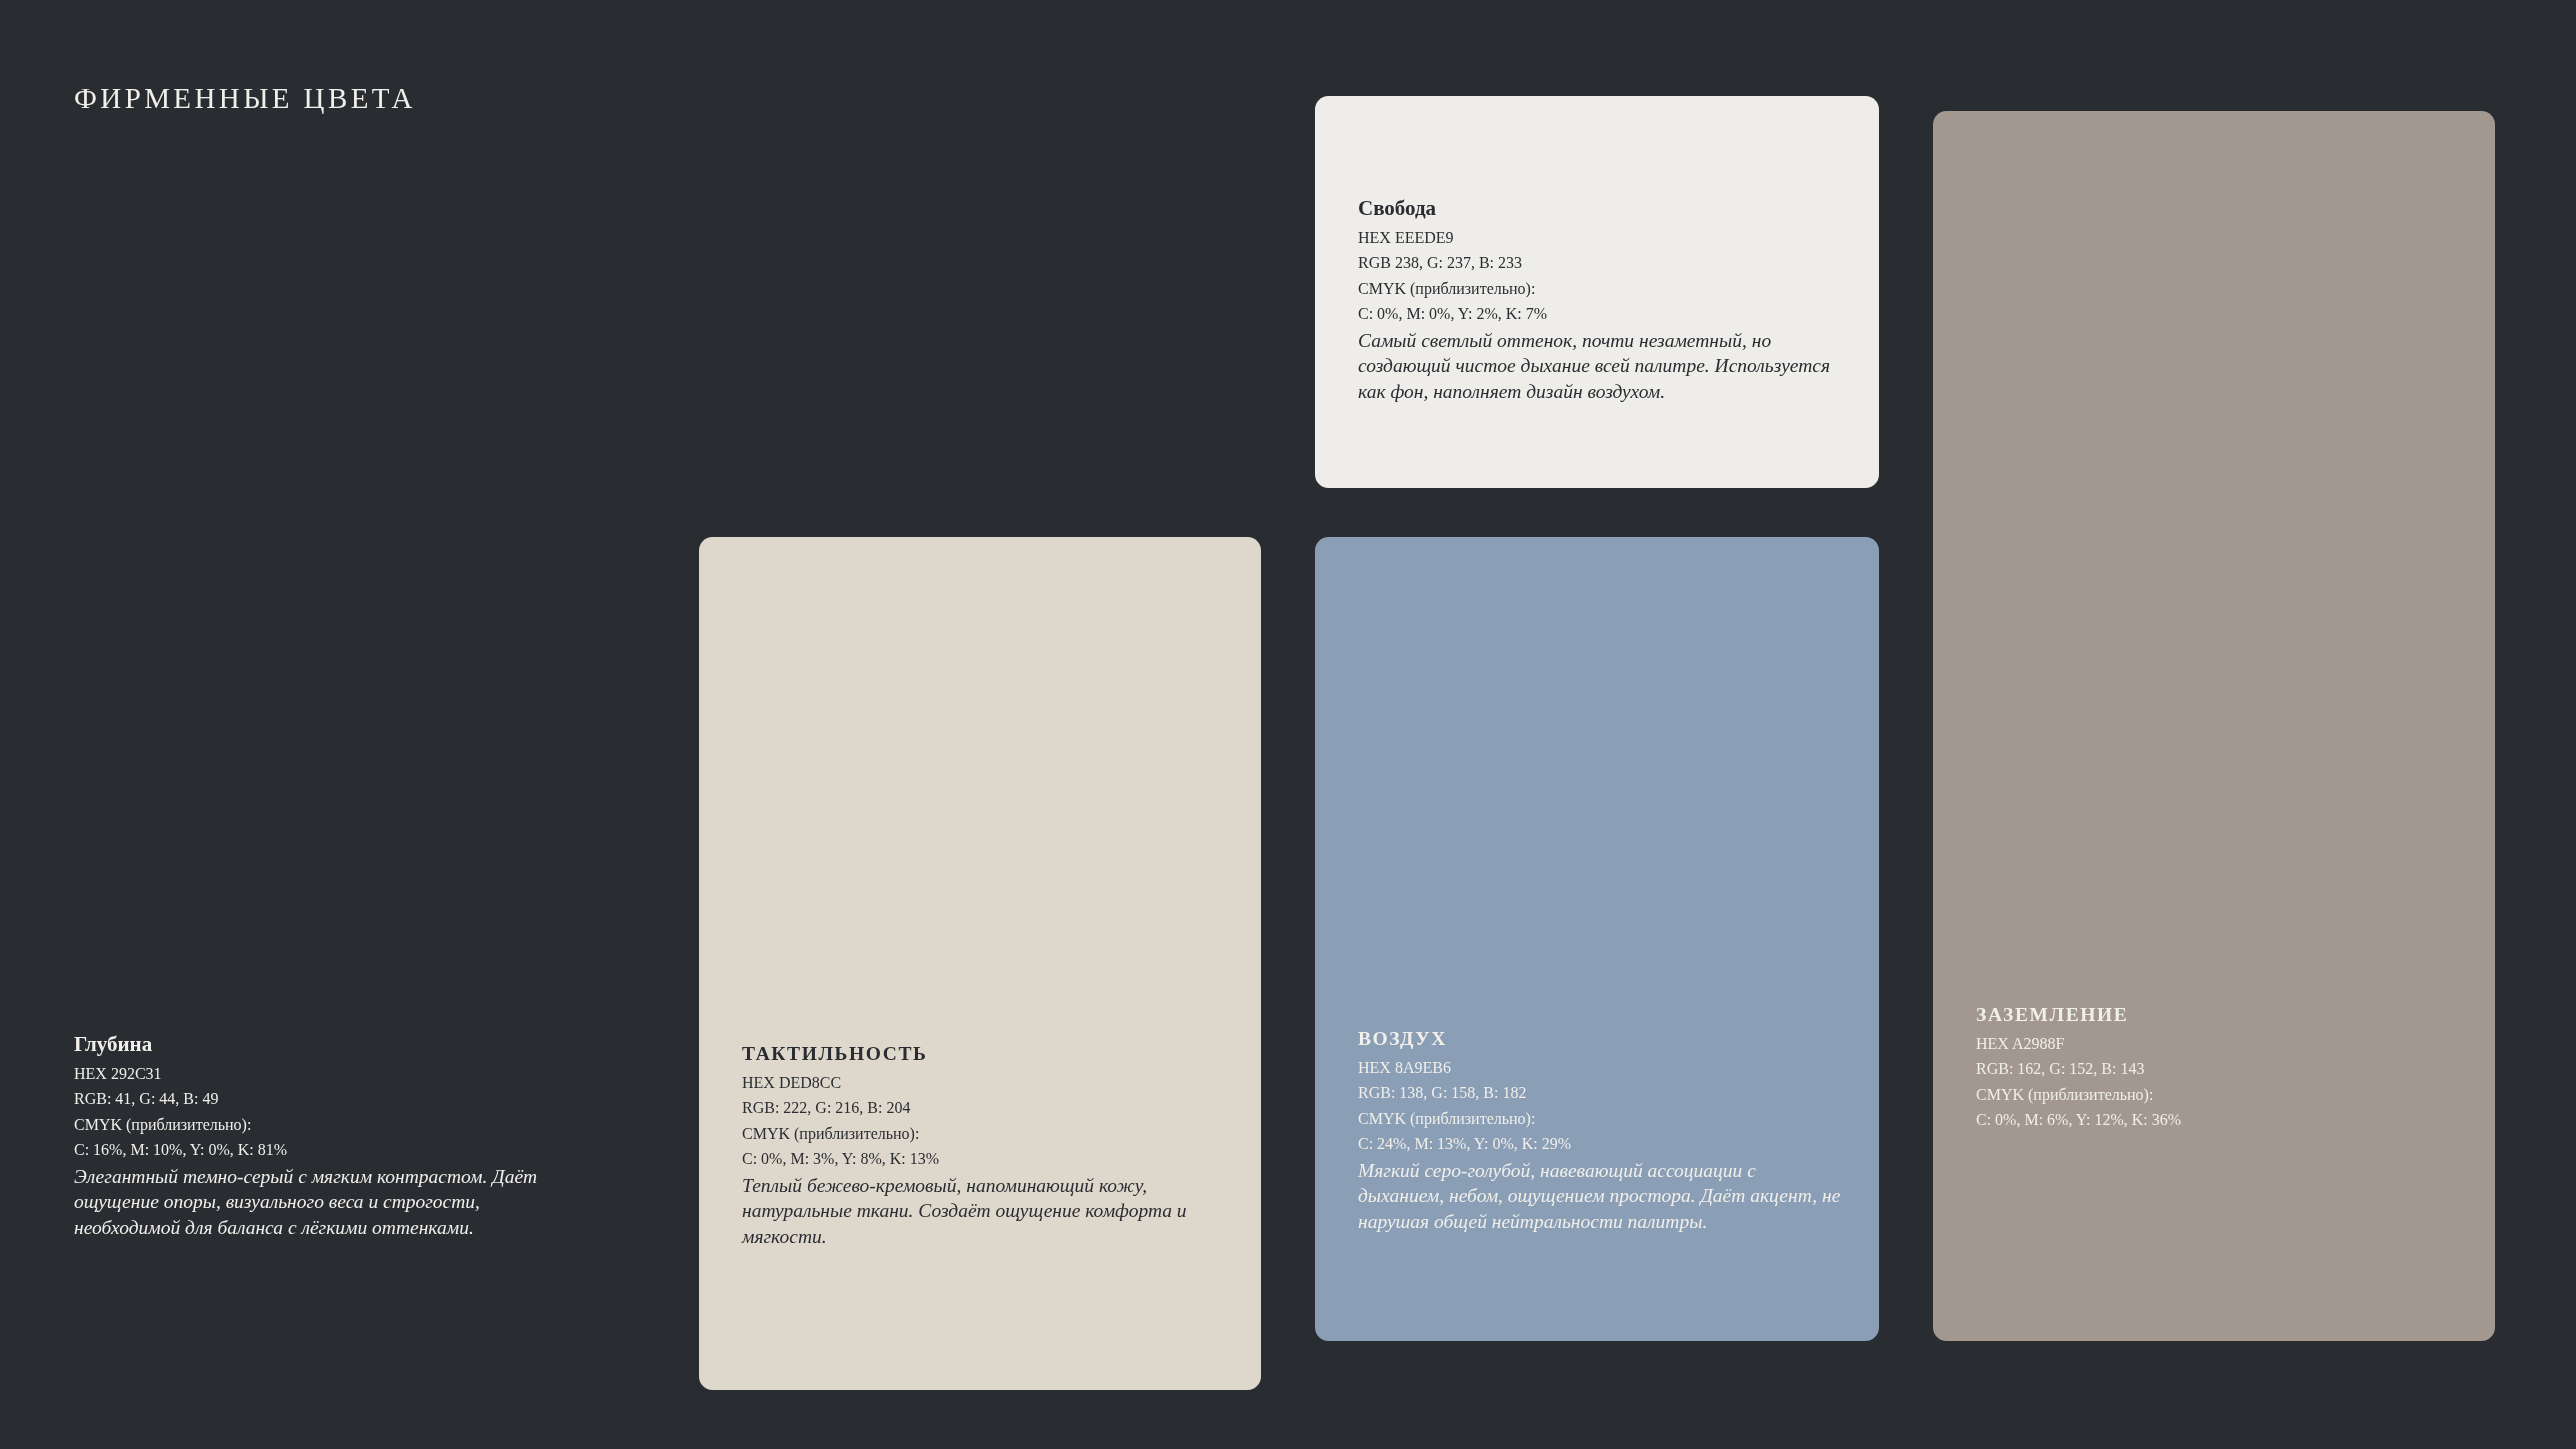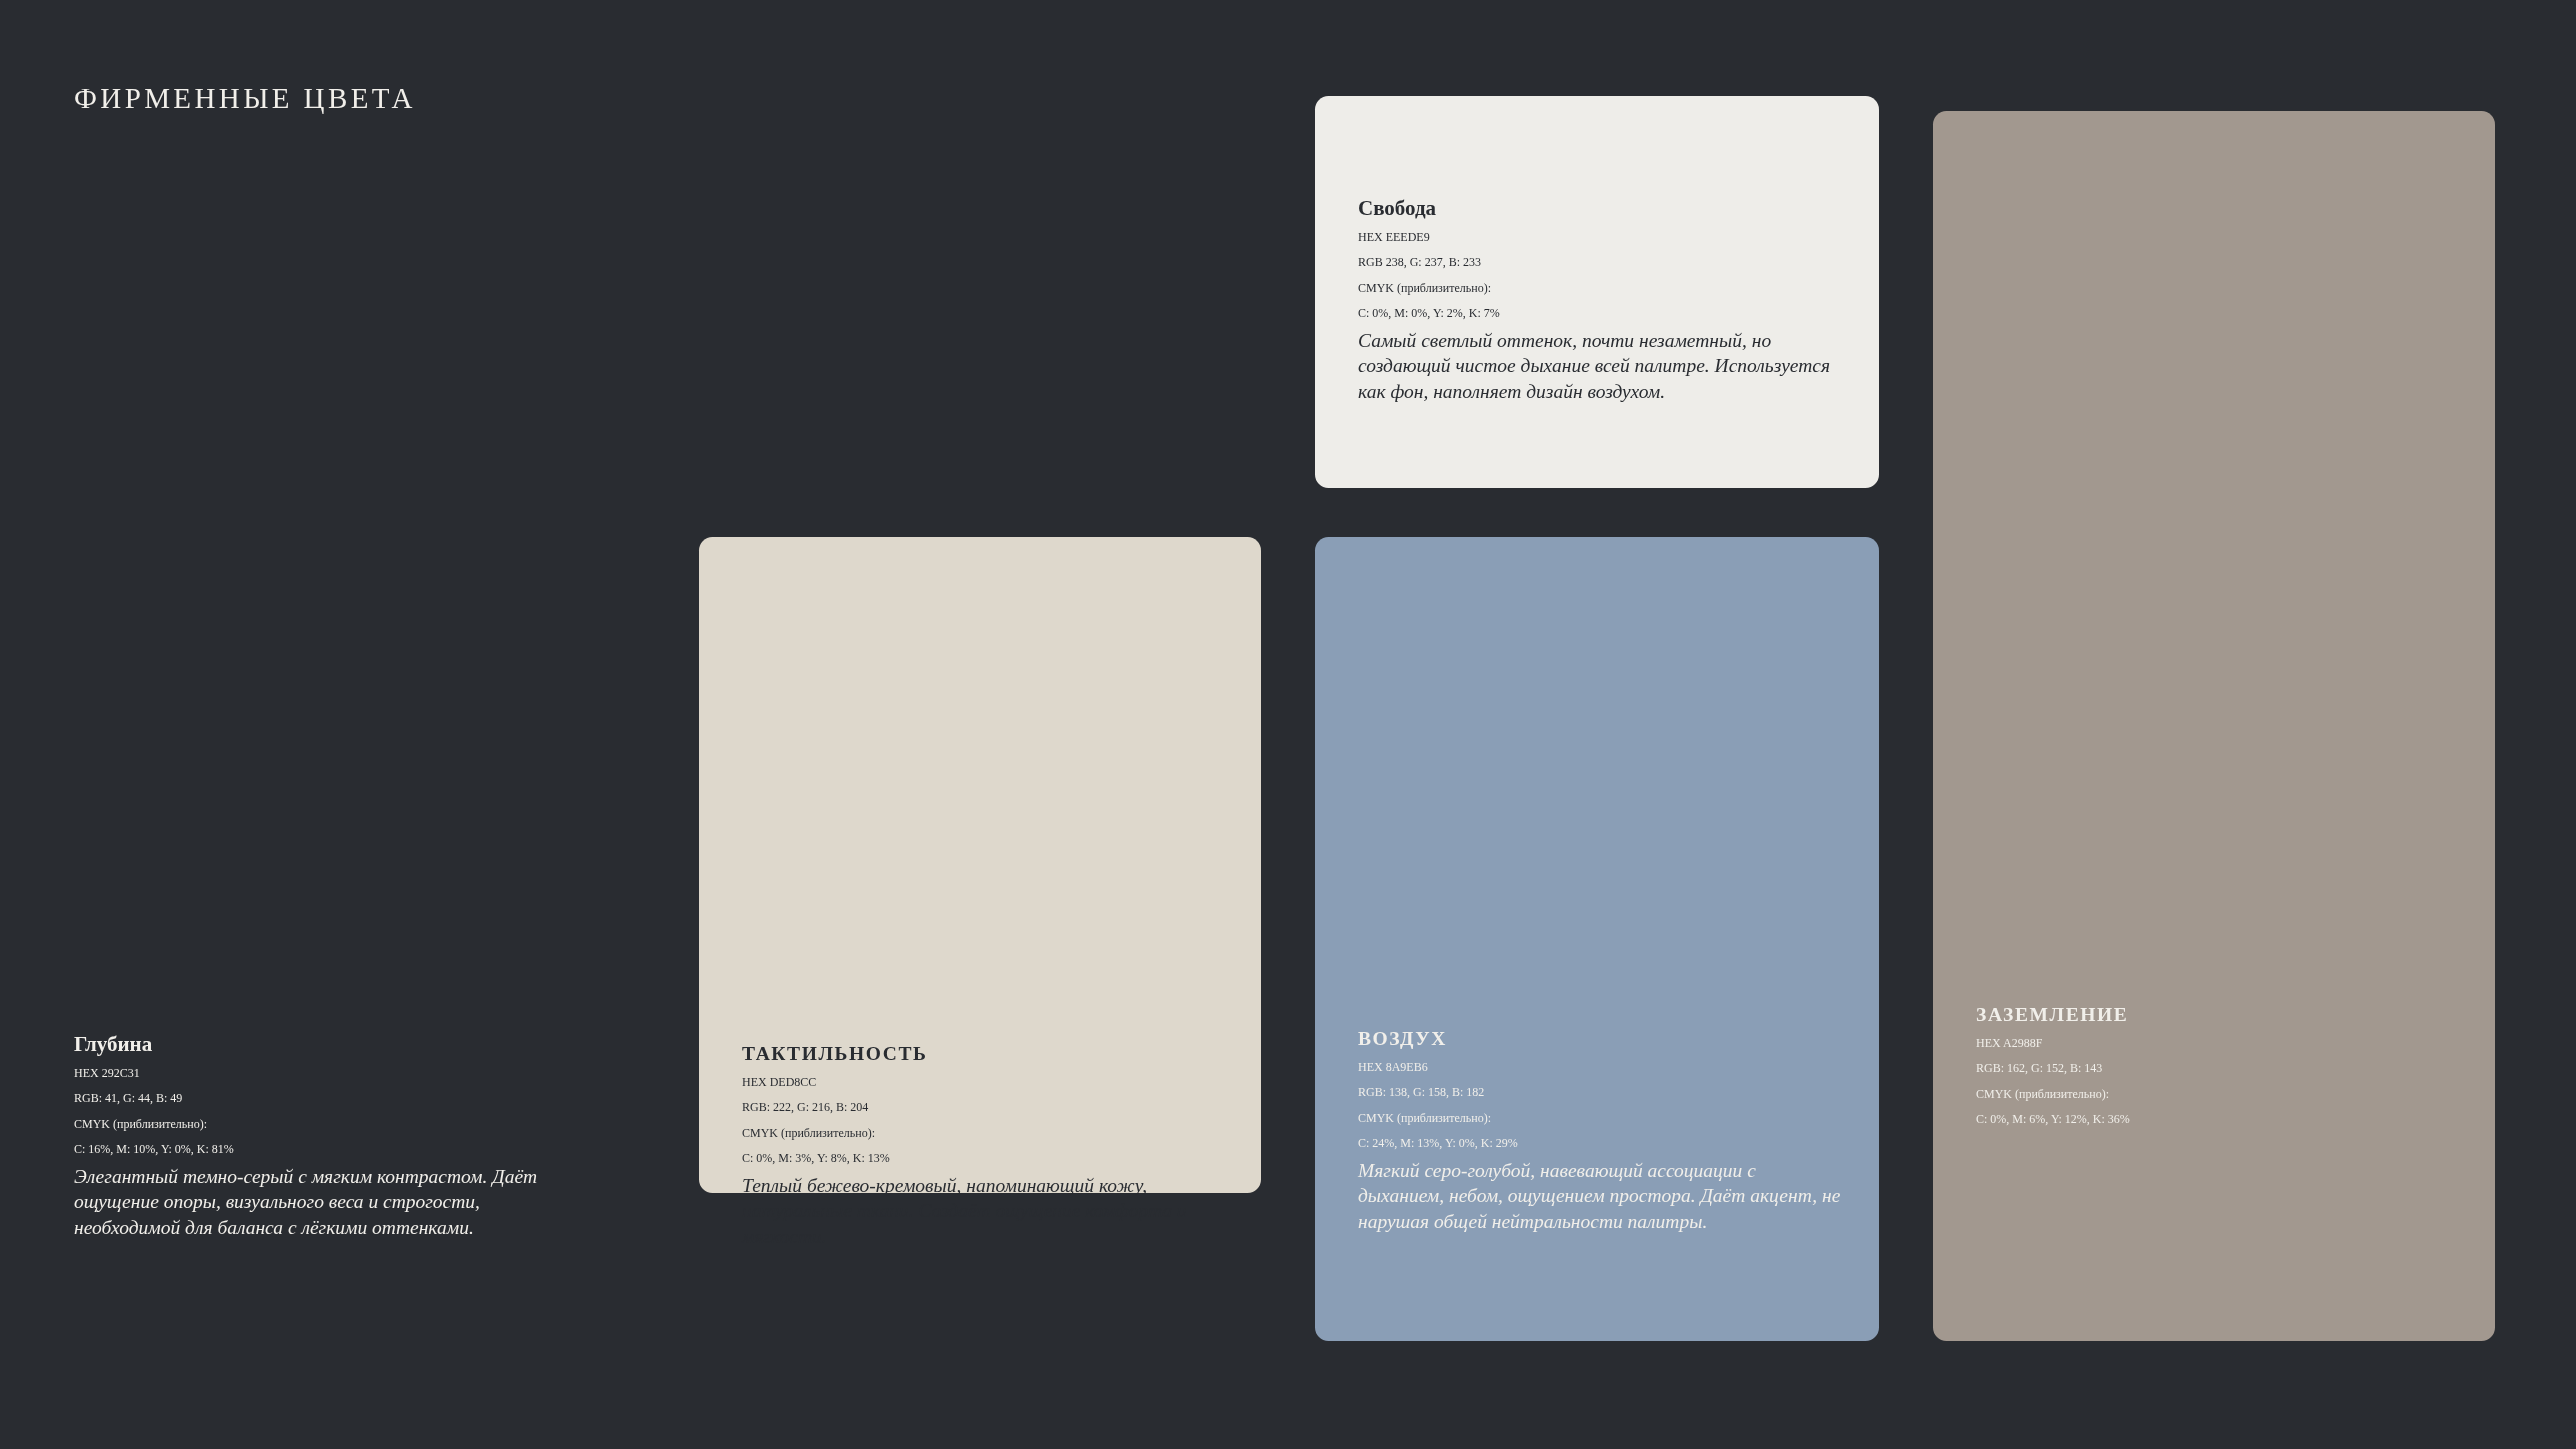--- a/index.html
+++ b/index.html
@@ -60,38 +60,38 @@
     line-height: 27px;
     margin: 0 0 2.7px 0;
   }
   .swatch-name.caps {
     text-transform: uppercase;
     letter-spacing: 1.6px;
     font-size: 19.5px;
   }
 
   .spec-line {
-    font-size: 12px;
+    font-size: 16px;
     line-height: 25.5px;
     white-space: nowrap;
   }
 
   .swatch-desc {
     font-style: italic;
     font-size: 19.5px;
     line-height: 25.5px;
     margin-top: 1.3px;
     max-width: 510px;
   }
 
   
   #card-depth        { left: 0px;    top: 993px; width: 590px;  height: 322px; }
   #card-depth .swatch-body        { left: 74px; top: 38px; }
 
-  #card-tactility    { left: 699px; top: 537px;  width: 562px;  height: 656px; }
+  #card-tactility    { left: 699px; top: 537px;  width: 562px;  height: 853px; }
   #card-tactility .swatch-body    { top: 503px; }
 
   #card-freedom      { left: 1315px; top: 96px;  width: 564px;  height: 392px; }
   #card-freedom .swatch-body      { top: 99px; }
 
   #card-air          { left: 1315px; top: 537px;  width: 564px;  height: 804px; font-family: Liberation Serif, serif; }
   #card-air .swatch-body          { top: 488px; }
 
   #card-grounding    { left: 1933px; top: 111px;  width: 562px;  height: 1230px; }
   #card-grounding .swatch-body    { top: 890px; }

